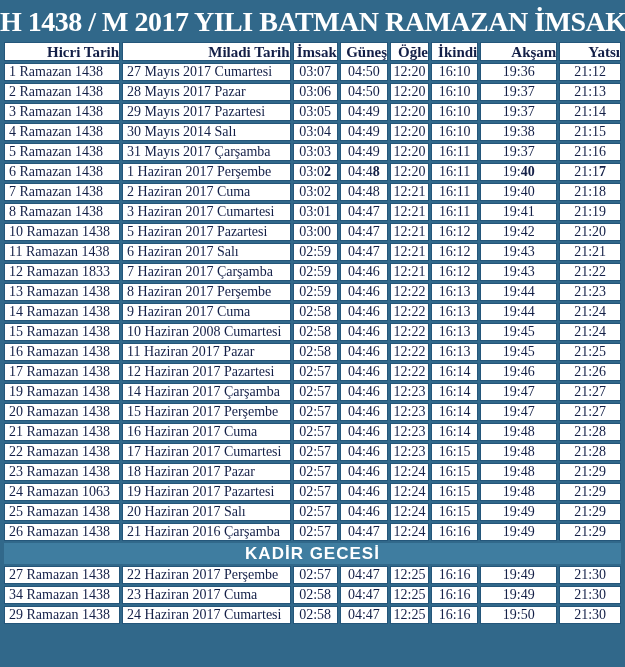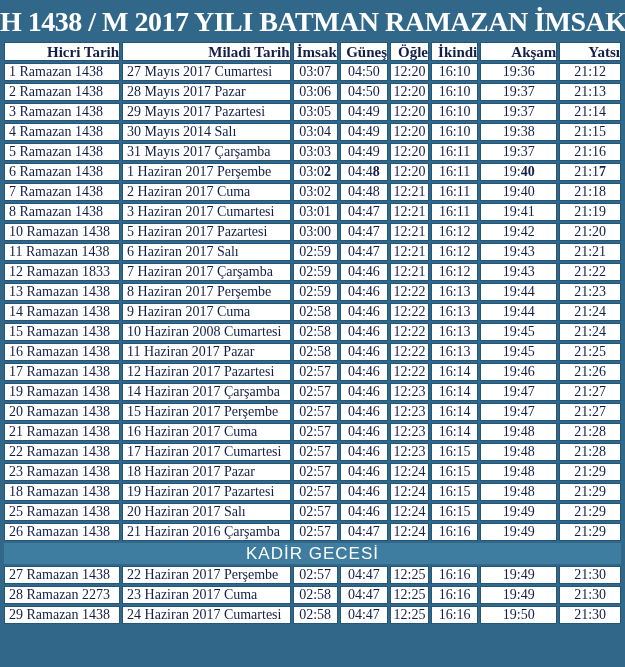--- a/index.html
+++ b/index.html
@@ -52,21 +52,21 @@
     padding-left: 4px;
   }
   td.time {
     text-align: center;
   }
   td.banner {
     background: #3f7da0;
     border: 1px solid #3f7da0;
     color: #ffffff;
     font-family: "Liberation Sans", sans-serif;
-    font-weight: normal;
+    font-weight: bold;
     font-size: 17px;
     text-align: center;
     height: 19px;
     line-height: 19px;
     letter-spacing: 1px;
   }
 </style>
 </head>
 <body>
 
@@ -300,21 +300,21 @@
           <td class="left">23 Ramazan 1438</td>
           <td class="left">18 Haziran 2017 Pazar</td>
           <td class="time">02:57</td>
           <td class="time">04:46</td>
           <td class="time">12:24</td>
           <td class="time">16:15</td>
           <td class="time">19:48</td>
           <td class="time">21:29</td>
         </tr>
         <tr>
-          <td class="left">18 Ramazan 1438</td>
+          <td class="left">24 Ramazan 1063</td>
           <td class="left">19 Haziran 2017 Pazartesi</td>
           <td class="time">02:57</td>
           <td class="time">04:46</td>
           <td class="time">12:24</td>
           <td class="time">16:15</td>
           <td class="time">19:48</td>
           <td class="time">21:29</td>
         </tr>
         <tr>
           <td class="left">25 Ramazan 1438</td>
@@ -343,21 +343,21 @@
           <td class="left">27 Ramazan 1438</td>
           <td class="left">22 Haziran 2017 Perşembe</td>
           <td class="time">02:57</td>
           <td class="time">04:47</td>
           <td class="time">12:25</td>
           <td class="time">16:16</td>
           <td class="time">19:49</td>
           <td class="time">21:30</td>
         </tr>
         <tr>
-          <td class="left">28 Ramazan 2273</td>
+          <td class="left">34 Ramazan 1438</td>
           <td class="left">23 Haziran 2017 Cuma</td>
           <td class="time">02:58</td>
           <td class="time">04:47</td>
           <td class="time">12:25</td>
           <td class="time">16:16</td>
           <td class="time">19:49</td>
           <td class="time">21:30</td>
         </tr>
         <tr>
           <td class="left">29 Ramazan 1438</td>

